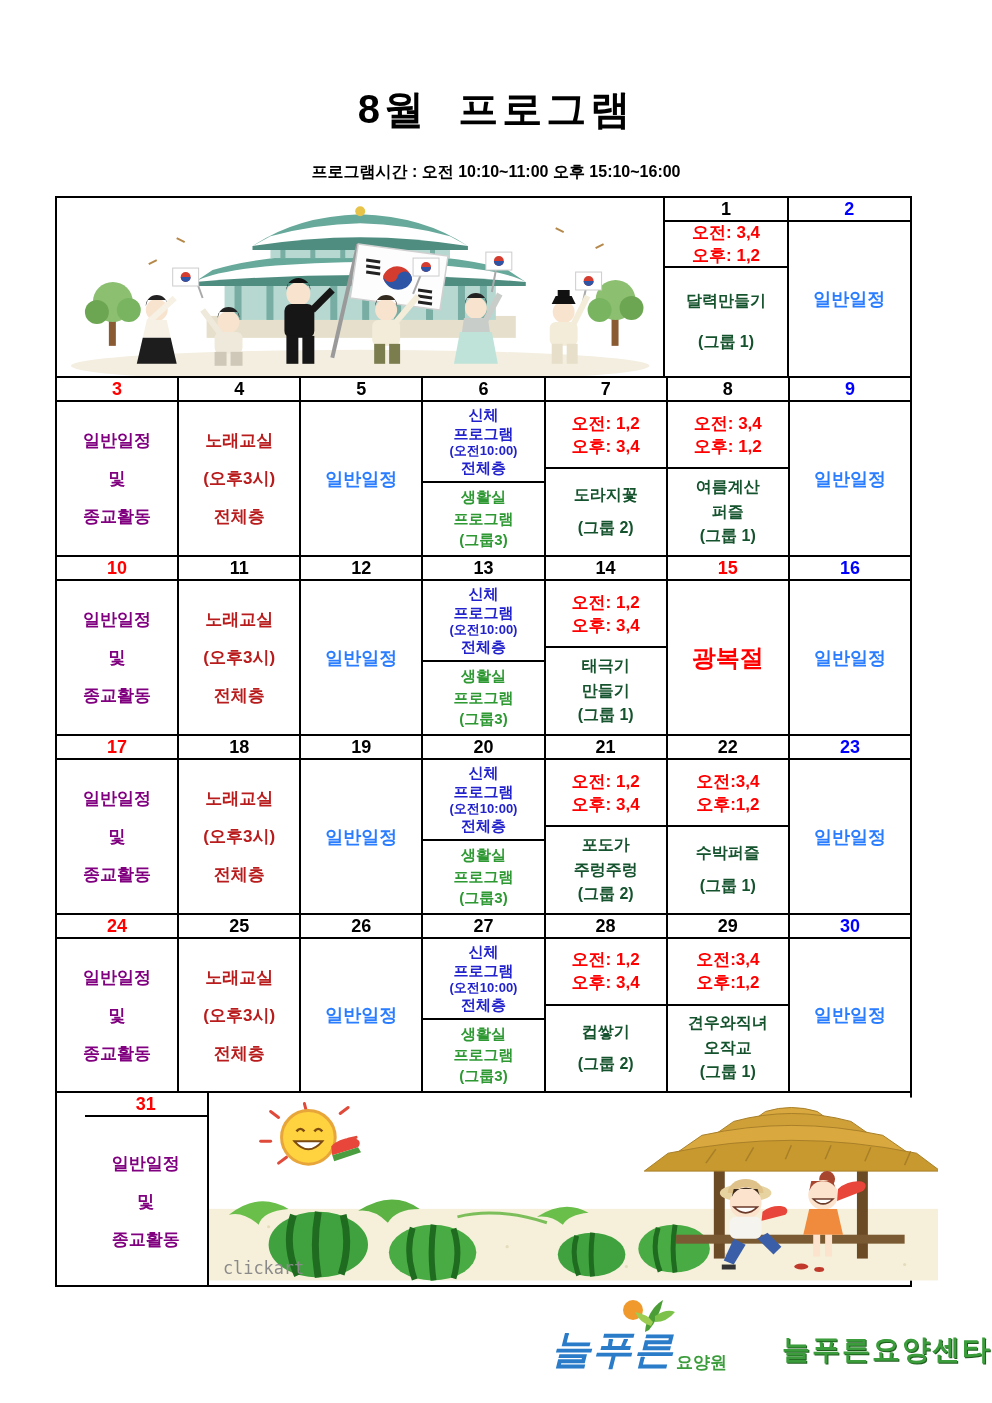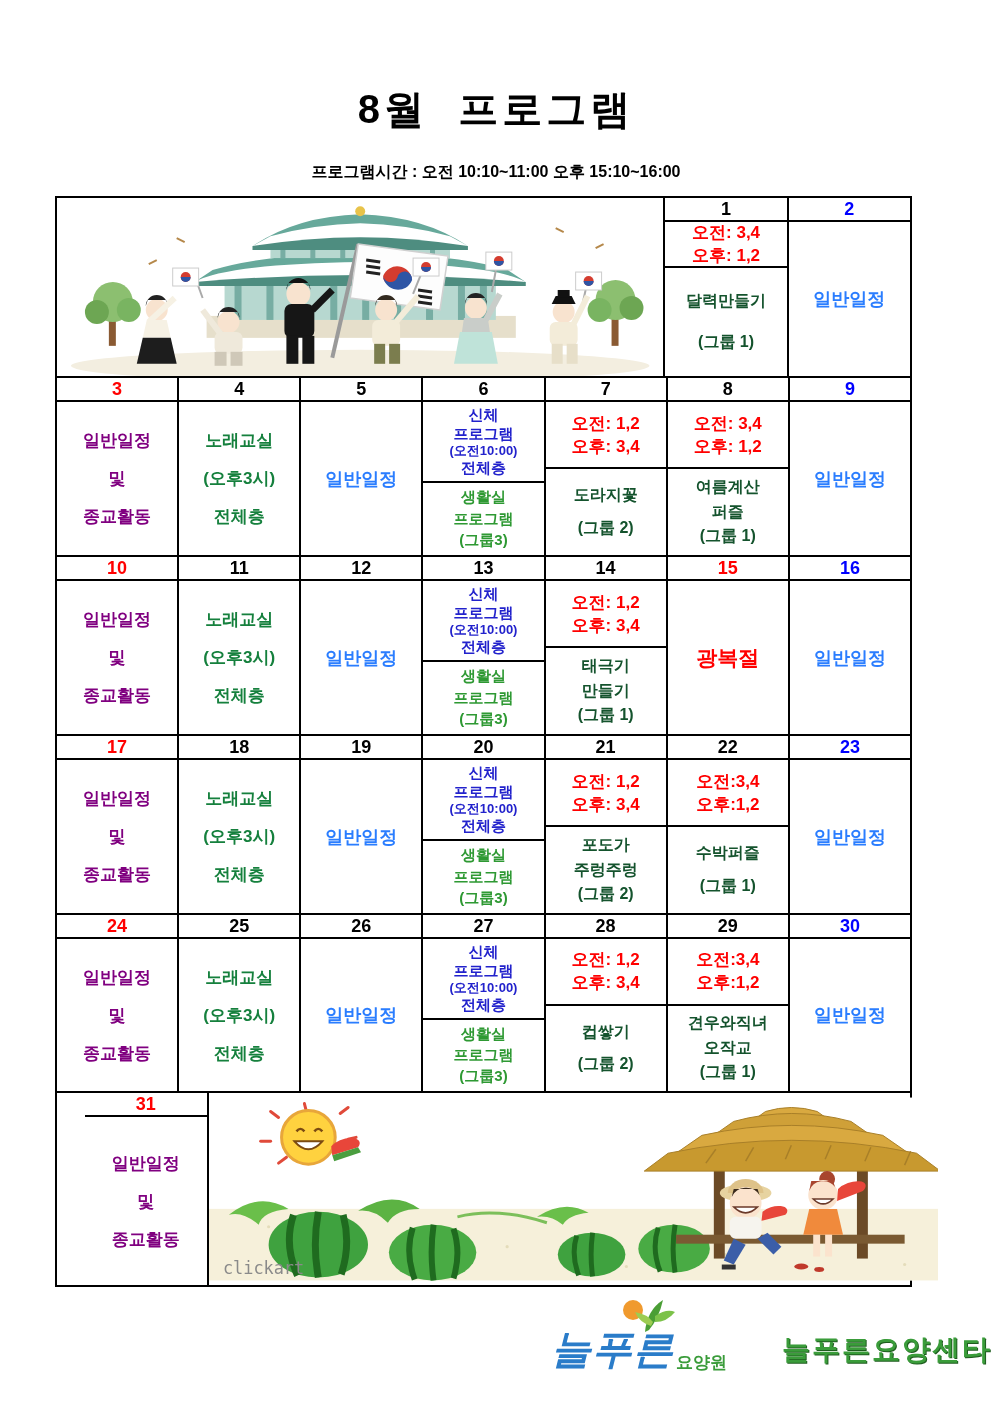--- a/index.html
+++ b/index.html
@@ -23,25 +23,25 @@
   .imgcell6 { flex:6 6 0; }
 
   .nband { height:24px; line-height:22px; text-align:center; font-size:18px; font-weight:bold;
            color:#000; border-bottom:2px solid #000; flex:0 0 auto; }
   .n-red { color:#FF0000; } .n-blue { color:#0000FF; }
 
   .cbody { flex:1 1 auto; display:flex; flex-direction:column; min-height:0; }
   .vcenter { justify-content:center; align-items:center; }
 
   .routine { color:#2A7DFF; font-size:18px; font-weight:bold; text-align:center; }
-  .holiday { color:#FF0000; font-size:21px; font-weight:bold; text-align:center; }
+  .holiday { color:#FF0000; font-size:24px; font-weight:bold; text-align:center; }
 
   .stack3 { flex:1; display:flex; flex-direction:column; justify-content:center; align-items:center; row-gap:15px; }
   .sunline { color:#800080; font-size:17px; font-weight:bold; }
-  .songline { color:#15803d; font-size:17px; font-weight:bold; }
+  .songline { color:#b91c1c; font-size:17px; font-weight:bold; }
 
   .half { display:flex; flex-direction:column; align-items:center; min-height:0; }
   .time-top { flex:0 0 44%; border-bottom:2px solid #000; justify-content:center; row-gap:0; }
   .time-top.tall { flex:0 0 46px; }
   .redline { color:#FF0000; font-size:17px; font-weight:bold; white-space:pre; }
   .time-bot { flex:1 1 auto; justify-content:space-evenly; padding:4px 0; }
   .actline { color:#14532d; font-size:16px; font-weight:bold; white-space:nowrap; }
 
   .prog-top { flex:0 0 53%; border-bottom:2px solid #000; justify-content:center; row-gap:1px; }
   .pl { color:#2222CC; font-size:15px; font-weight:bold; line-height:18px; }

